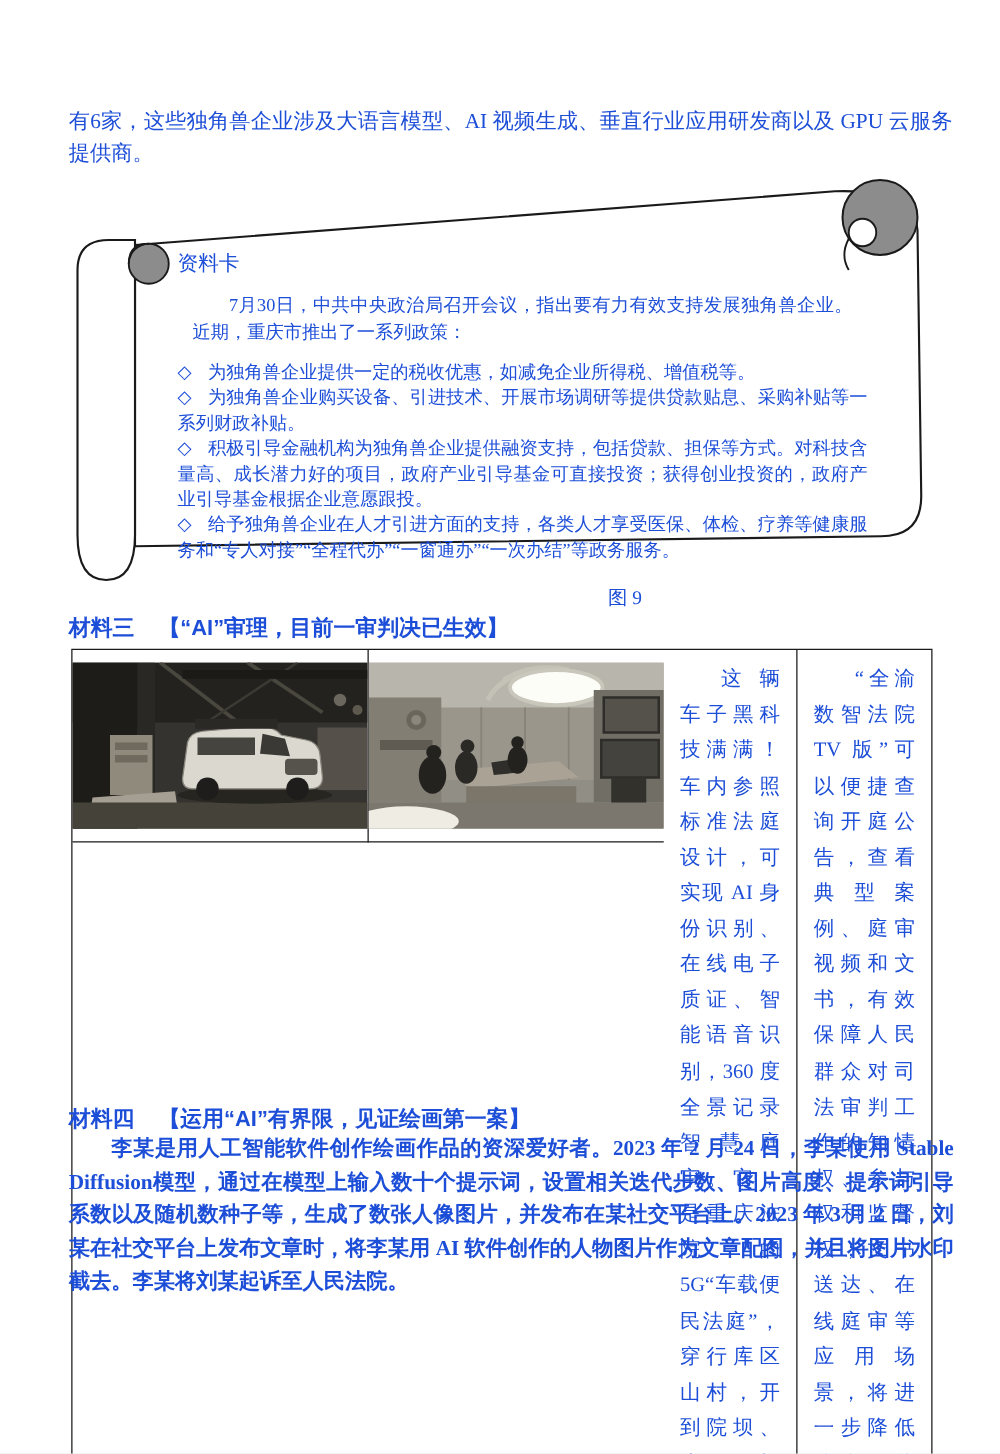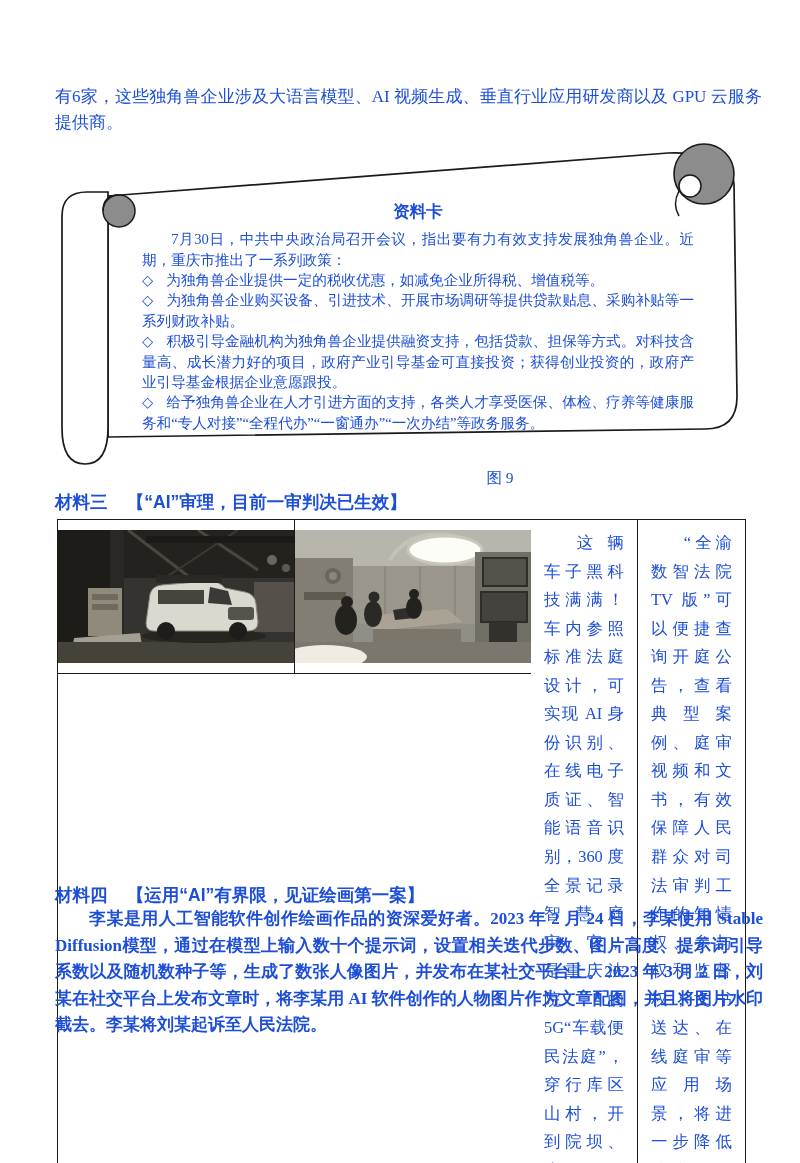--- a/index.html
+++ b/index.html
@@ -15,25 +15,25 @@
     position:absolute; left:55px; top:84px; width:707px;
     font-size:17px; line-height:1.55;
   }
   
   .scroll-svg{ position:absolute; left:0; top:140px; }
   .scroll-text{
     position:absolute; left:142px; top:200px; width:552px;
     font-size:14.6px; line-height:1.4; text-align:justify;
   }
   .card-title{
-    text-align:center; font-weight:bold; font-size:16.5px;
+    text-align:left; font-weight:normal; font-size:16.5px;
     margin:0 0 6px 0;
     font-family:"Liberation Sans", sans-serif;
   }
-  .card-intro{ margin:0; text-indent:2em; }
+  .card-intro{ margin:12px; text-indent:2em; }
   .bullet{ margin:0; }
   .bullet-marker{ padding-right:0.9em; }
   .fig-caption{
     position:absolute; left:200px; top:468px; width:600px;
     text-align:center; font-size:15.5px;
   }
   
   .mat-header{
     position:absolute; left:55px; width:707px;
     font-family:"Liberation Sans", sans-serif;

